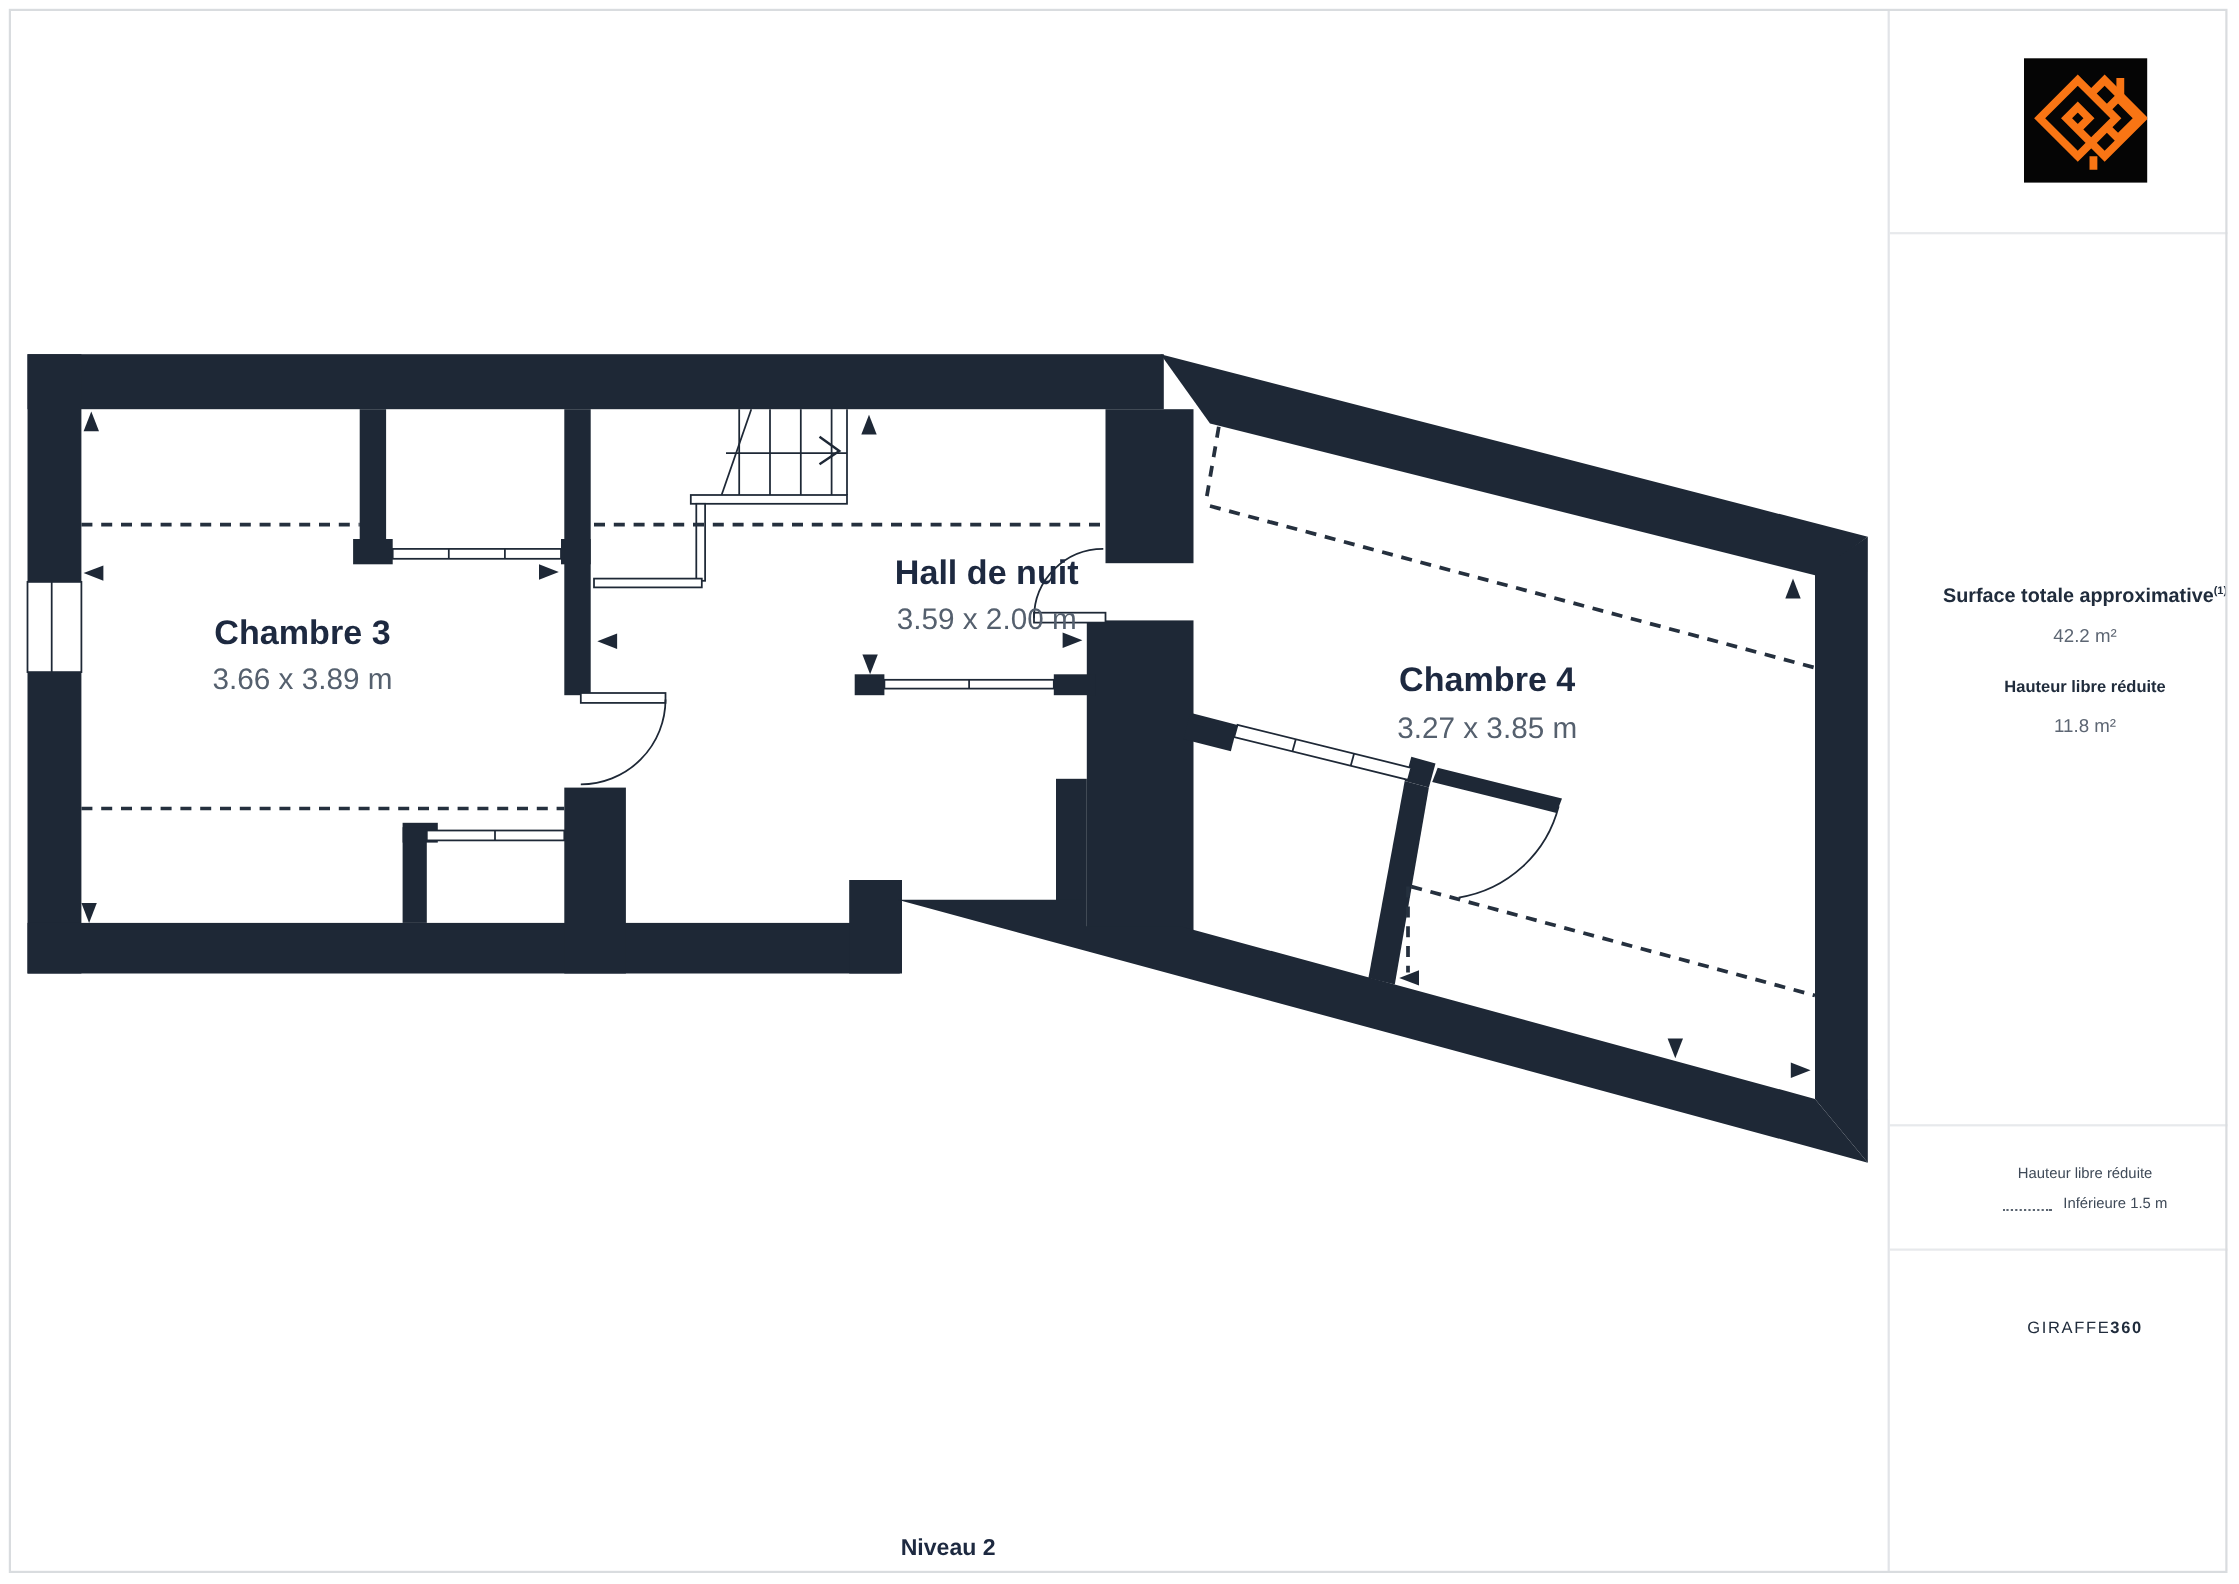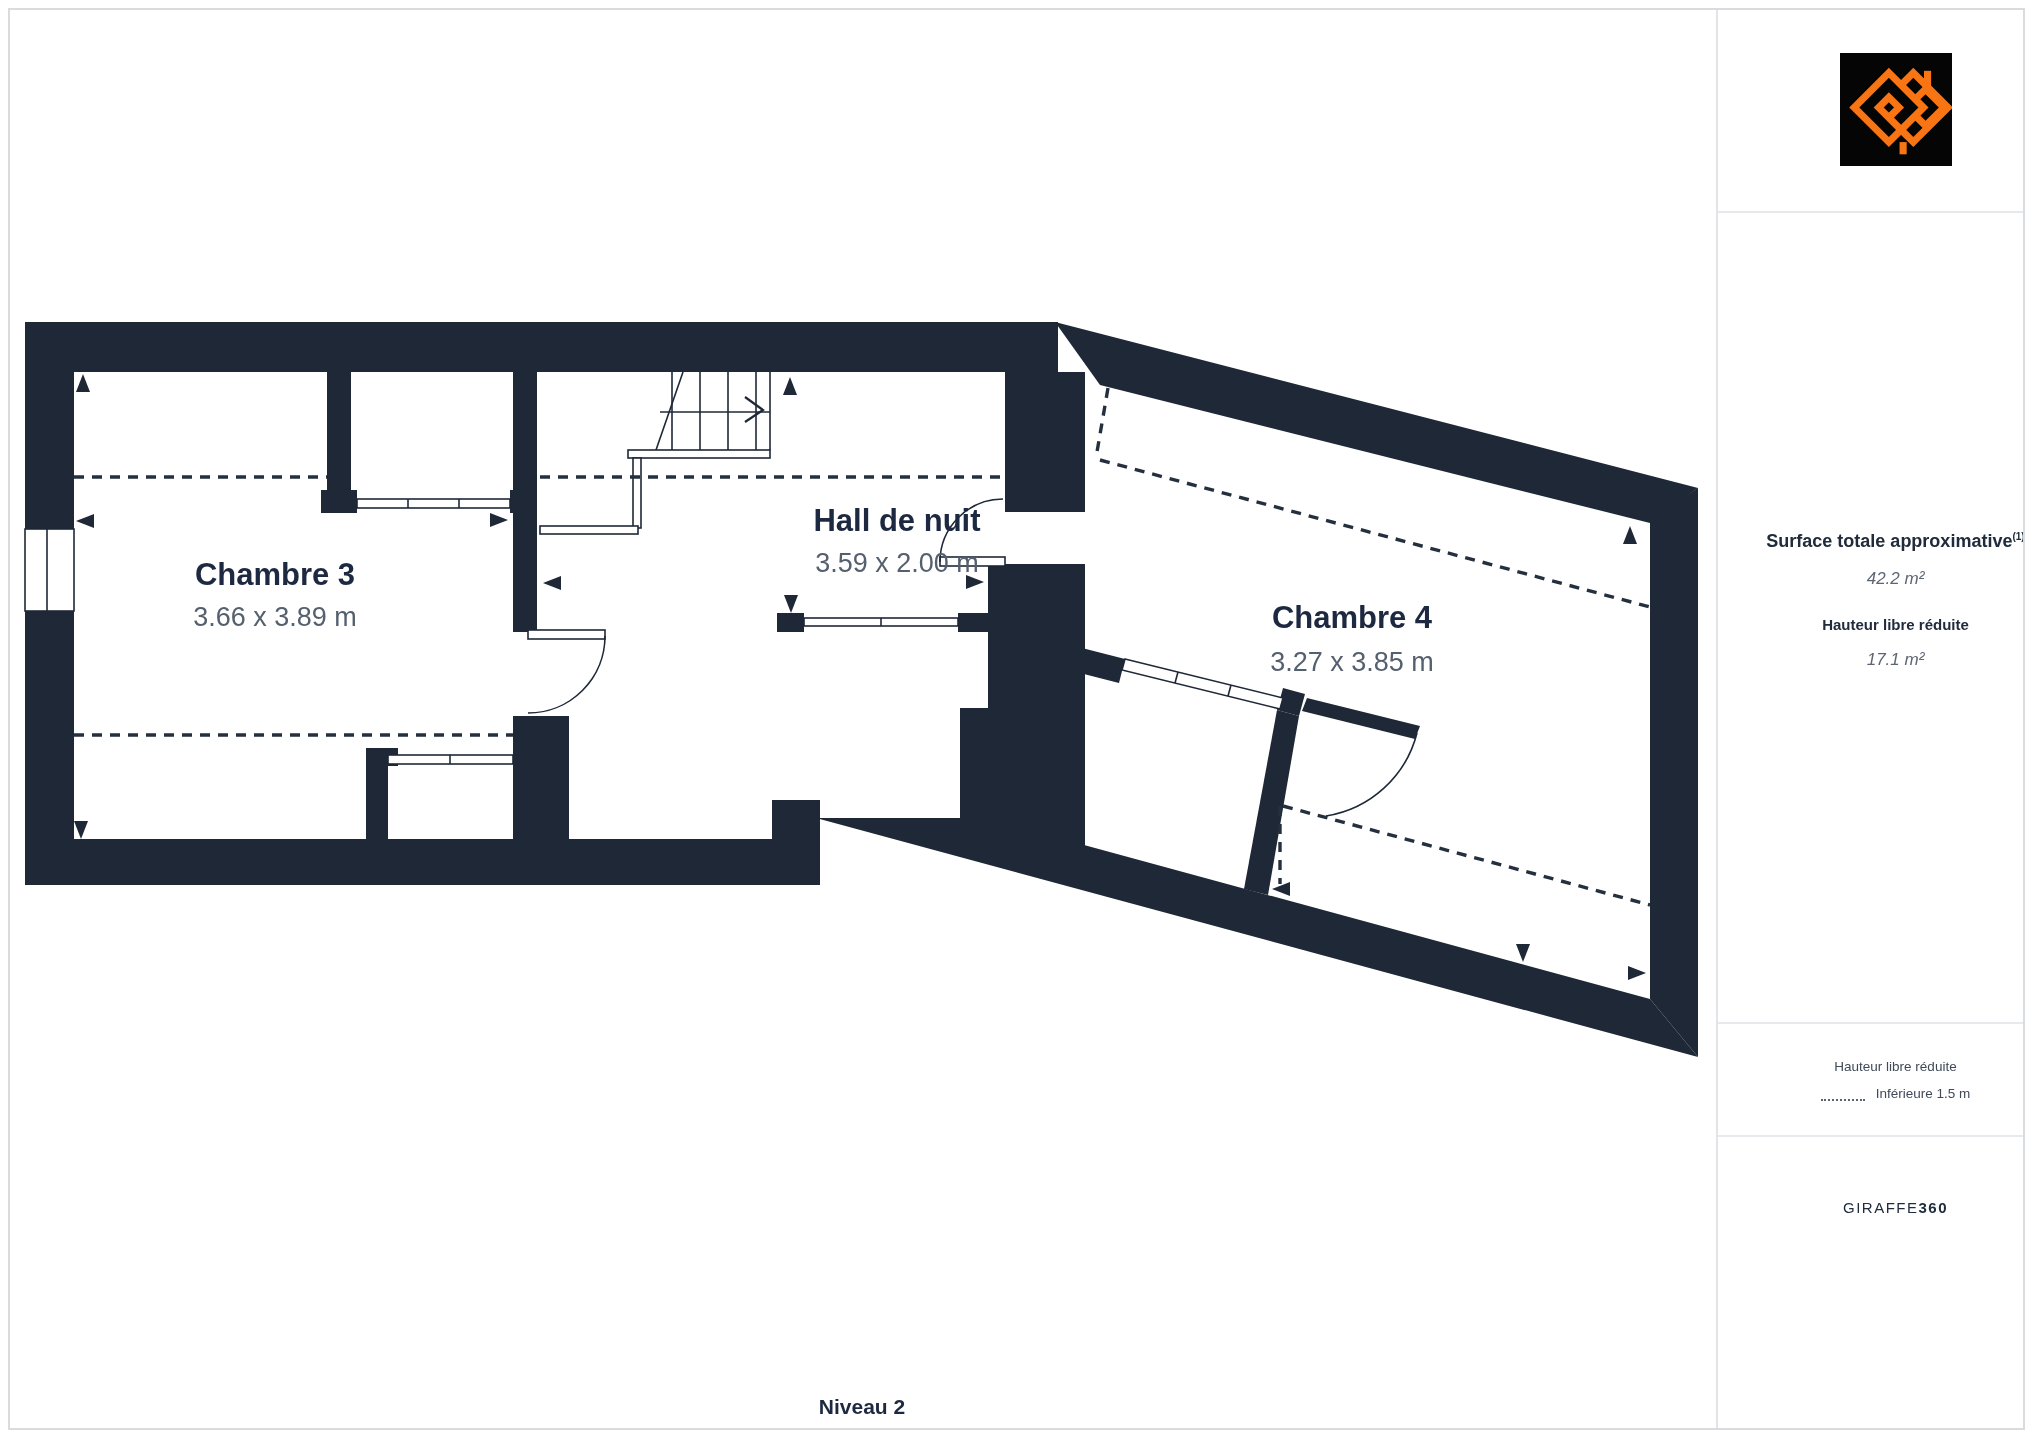--- a/index.html
+++ b/index.html
@@ -13,21 +13,21 @@
 
   
   .sidebar{position:absolute;left:1716px;top:10px;width:309px;height:1420px;
     background:#ffffff;border-left:2px solid #e2e4e8;box-sizing:border-box;}
   .sb-section{box-sizing:border-box;border-bottom:2px solid #e7e9ec;padding-left:48px;}
   .sb-logo-sec{height:203px;display:flex;align-items:flex-start;justify-content:center;}
   .logo-box{margin-top:43px;width:112px;height:113px;background:#050505;}
   .sb-main-sec{height:811px;padding-top:318px;text-align:center;}
   .sb-title{font-size:18px;font-weight:700;color:#202c3c;}
   .sb-title sup{font-size:10px;}
-  .sb-value{font-size:17px;color:#5d6673;margin-top:17px;font-style:italic;}
+  .sb-value{font-size:17px;color:#5d6673;margin-top:17px;}
   .sb-sub{font-size:15px;font-weight:700;color:#202c3c;margin-top:27px;}
   .sb-note-sec{height:83px;display:flex;align-items:center;justify-content:center;
     font-size:13.5px;color:#3f4a58;}
   .sb-legend-sec{height:113px;display:flex;flex-direction:column;align-items:center;justify-content:center;
     font-size:13.5px;color:#3f4a58;}
   .legend-row{margin-top:12px;display:flex;align-items:flex-end;}
   .legend-dotted{display:inline-block;width:44px;border-top:2px dotted #5a6470;margin-right:11px;}
   .sb-disc-sec{border-bottom:none;padding-top:38px;text-align:center;}
   .sb-disclaimer{width:238px;margin:0 auto;font-size:13.5px;line-height:1.5;color:#5d6673;}
   .brand{margin-top:24px;font-size:15px;letter-spacing:1.5px;color:#202c3c;}
@@ -175,21 +175,21 @@
       </svg>
     </div>
   </div>
 
   <div class="sb-section sb-main-sec">
     <div class="sb-title">
       <span>Surface totale approximative</span><sup>(1)</sup>
     </div>
     <div class="sb-value">42.2 m²</div>
     <div class="sb-sub">Hauteur libre réduite</div>
-    <div class="sb-value">17.1 m²</div>
+    <div class="sb-value">11.8 m²</div>
   </div>
 
 
   <div class="sb-section sb-legend-sec">
     <span>Hauteur libre réduite</span>
     <span class="legend-row">
       <span class="legend-dotted"></span>
       <span>Inférieure 1.5 m</span>
     </span>
   </div>

